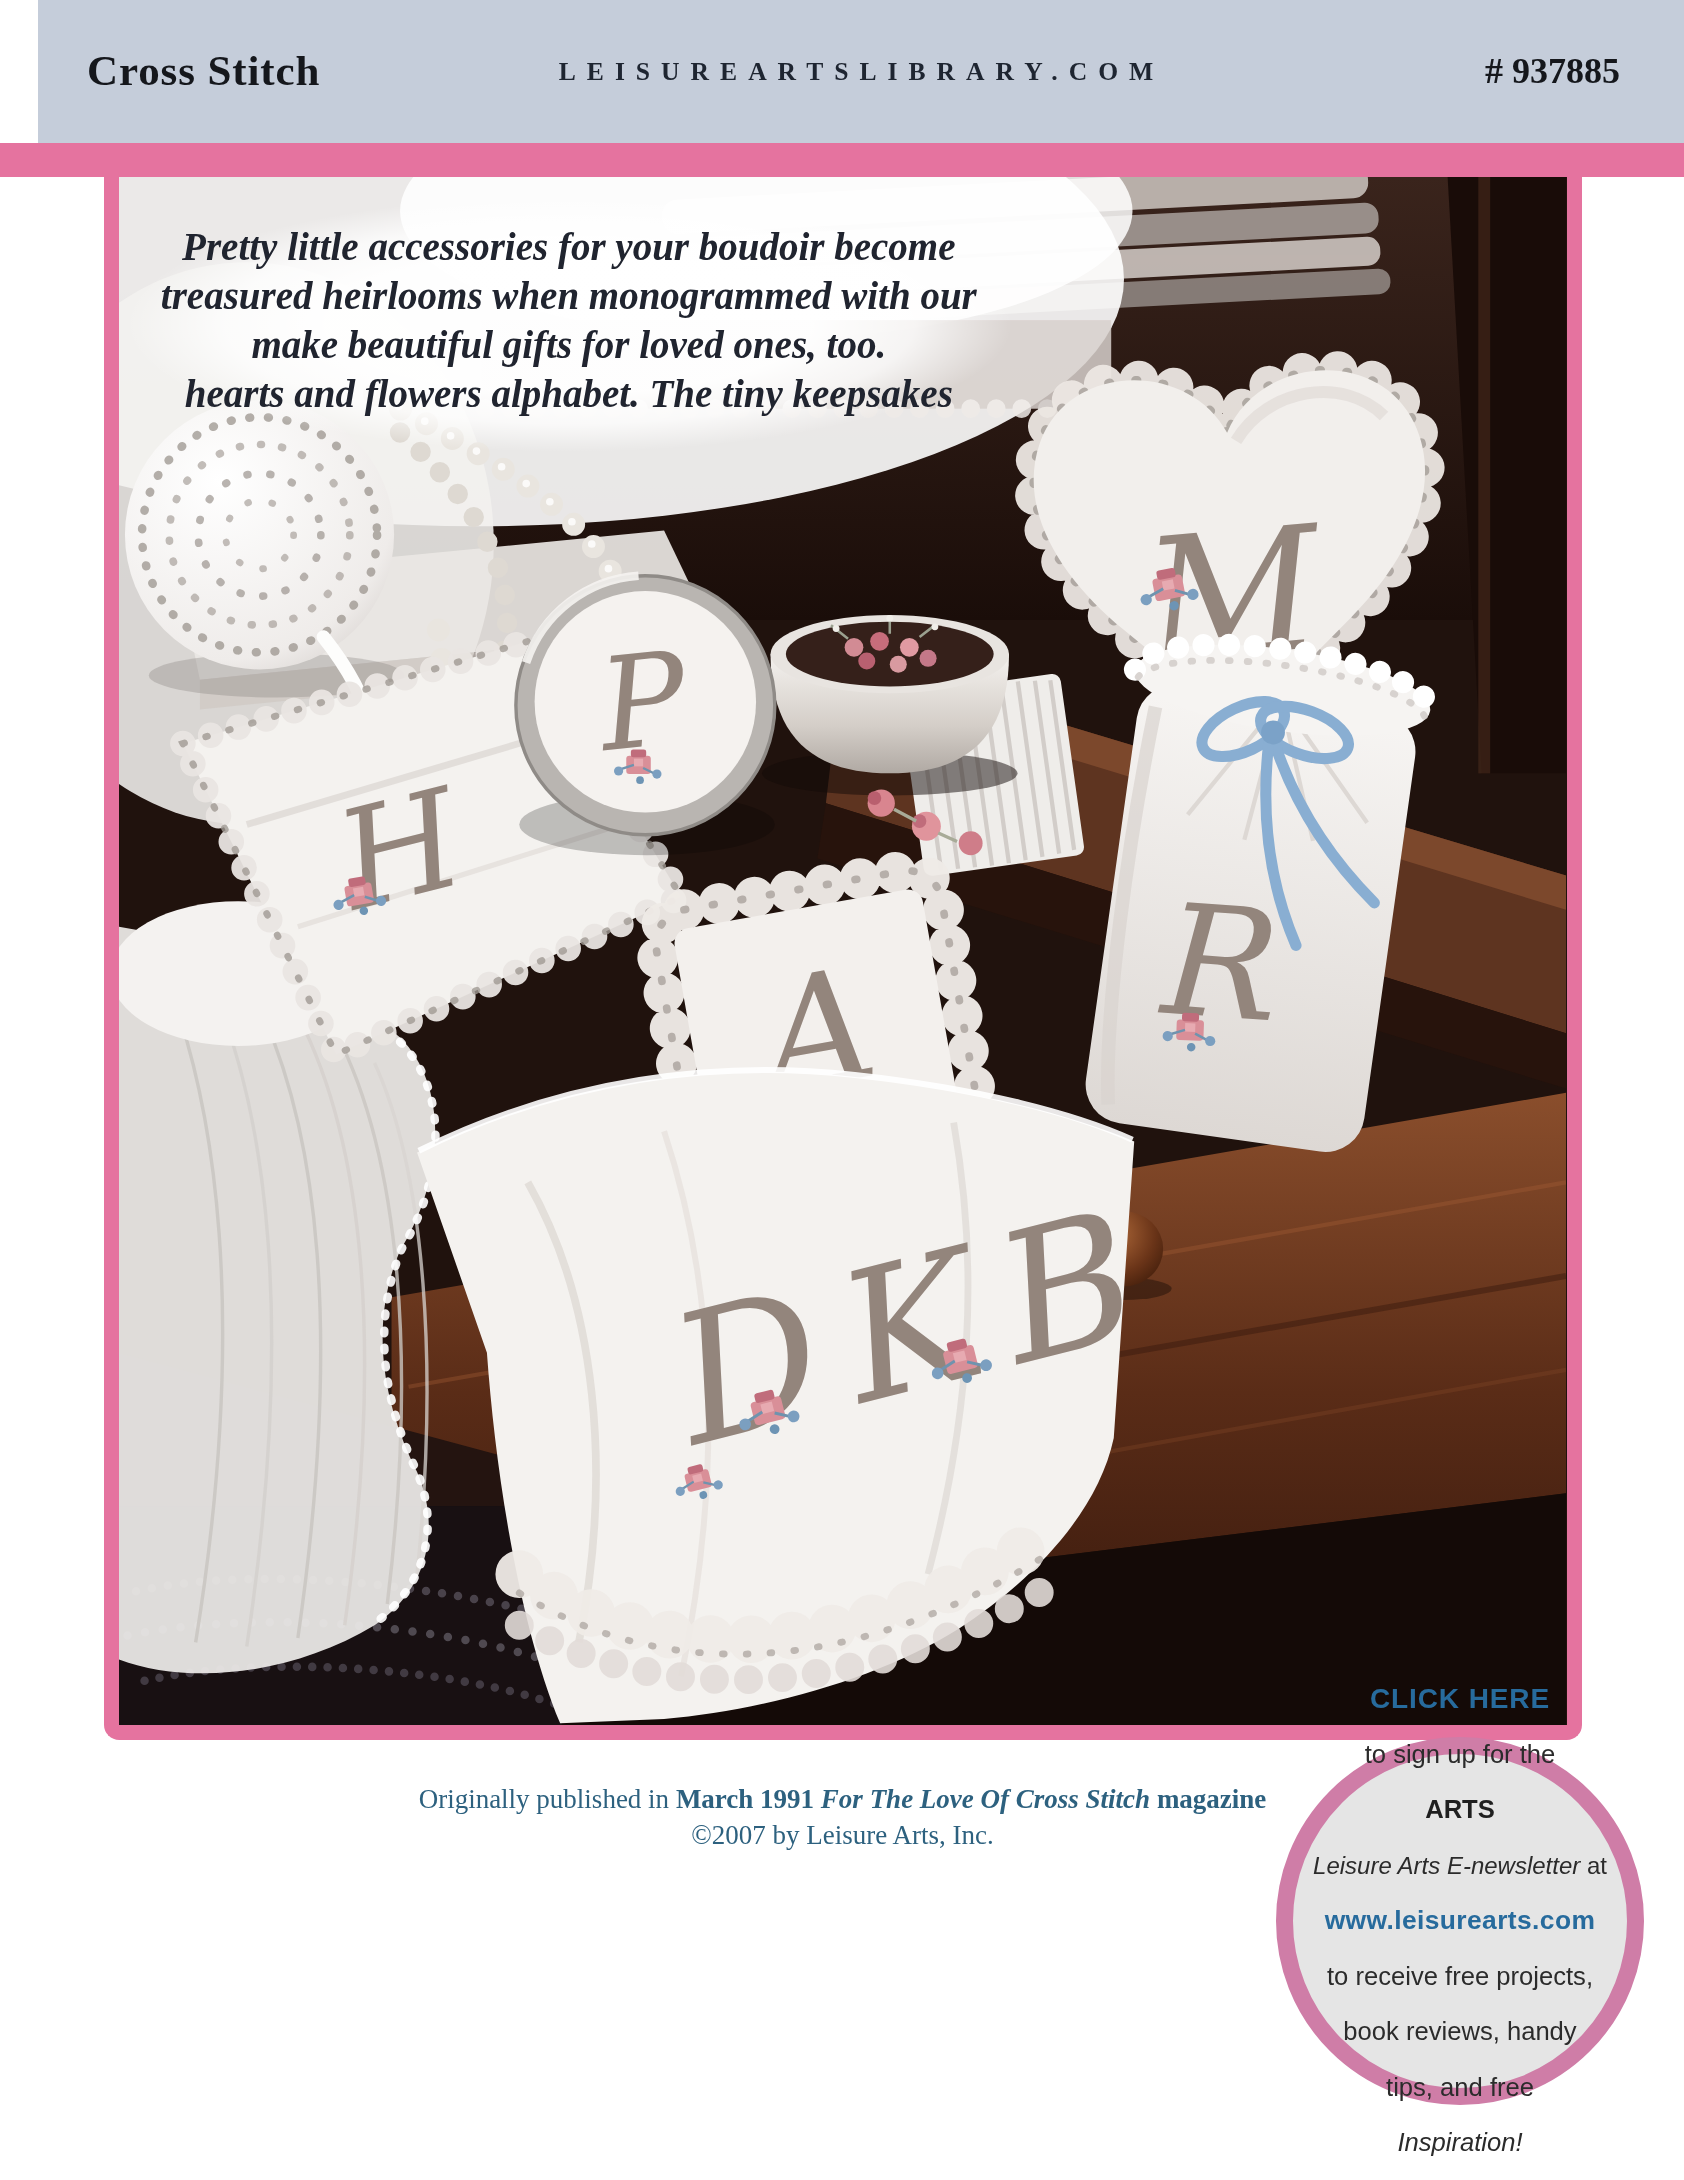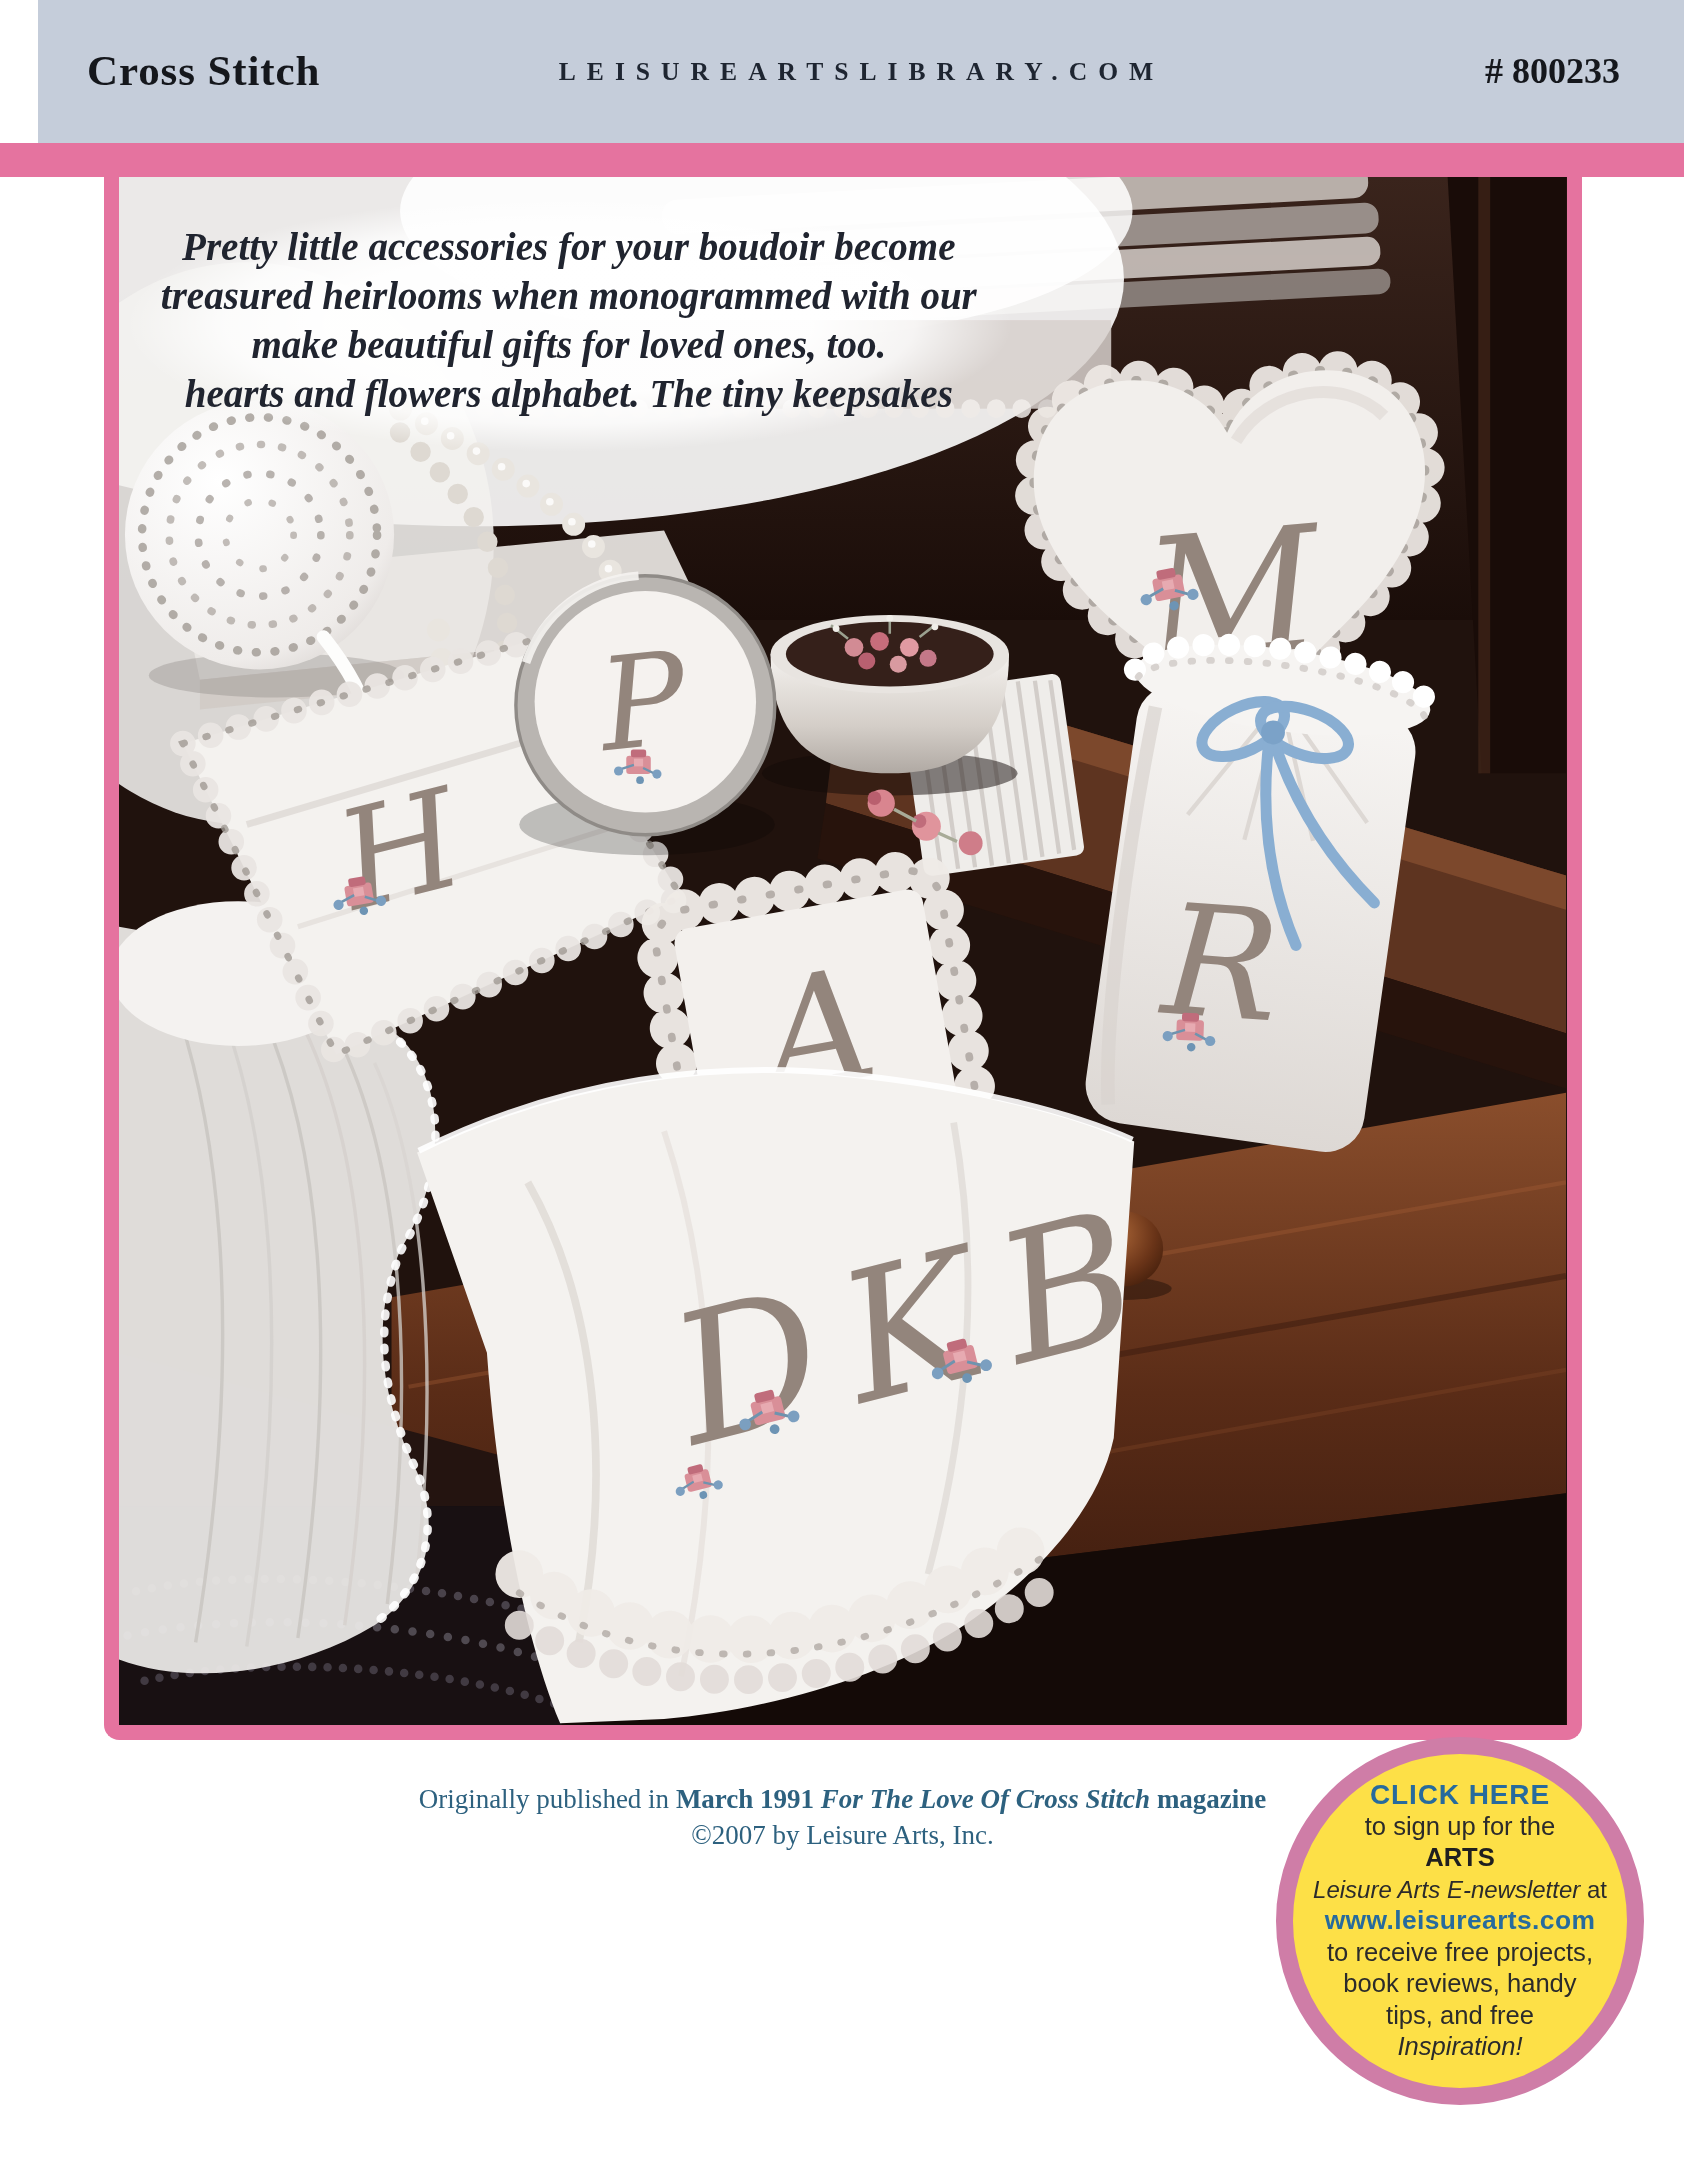--- a/index.html
+++ b/index.html
@@ -58,44 +58,44 @@
   .tagline { position:absolute; left:10.2px; top:78px; width:307px; font-style:italic; font-weight:bold;
              font-size:25.6px; color:#141414; white-space:nowrap; }
   .pub { position:absolute; left:0; top:41px; width:100%; text-align:center;
          font-size:27px; color:#2d617f; line-height:36px; }
   .pub .b  { font-weight:bold; }
   .pub .bi { font-weight:bold; font-style:italic; }
 
   
   .badge {
     position:absolute; left:1276px; top:1737px; width:368px; height:368px;
-    background:#fde047; border:17px solid #cf7da7; border-radius:50%; z-index:6;
+    background:#e5e5e5; border:17px solid #cf7da7; border-radius:50%; z-index:6;
     display:flex; flex-direction:column; align-items:center; justify-content:center;
     font-family:"Liberation Sans", sans-serif; color:#2b2b2b; text-align:center;
-    font-size:25.6px; line-height:31.5px; cursor:pointer;
+    font-size:25.6px; line-height:31.5px; cursor:pointer;gap:24px;
   }
   .badge .b1 { font-weight:bold; font-size:28px; letter-spacing:0.9px; color:#276b9d; }
   .badge .b3 { font-weight:bold; color:#1f1f1f; }
   .badge .b4 { font-size:24px; }
   .badge .b4 .it { font-style:italic; }
   .badge .b5 { font-weight:bold; font-size:26.4px; color:#276b9d; letter-spacing:0.4px; }
   .badge .b9 { font-style:italic; }
 
   
   .st { font-family:"DejaVu Serif", serif; font-style:italic; fill:#93857c; text-anchor:middle; }
 </style>
 </head>
 <body>
 
 <div class="page">
 
   <div class="header">
     <div class="brand">Cross Stitch</div>
     <div class="site">LEISUREARTSLIBRARY.COM</div>
-    <div class="itemno"># 800233</div>
+    <div class="itemno"># 937885</div>
   </div>
 
   <div class="pink-bar"></div>
 
 
   <div class="pink-bar"></div>
 
   <div class="photo-frame">
     <svg viewBox="0 0 1699 1817" preserveAspectRatio="none">
       <defs>

